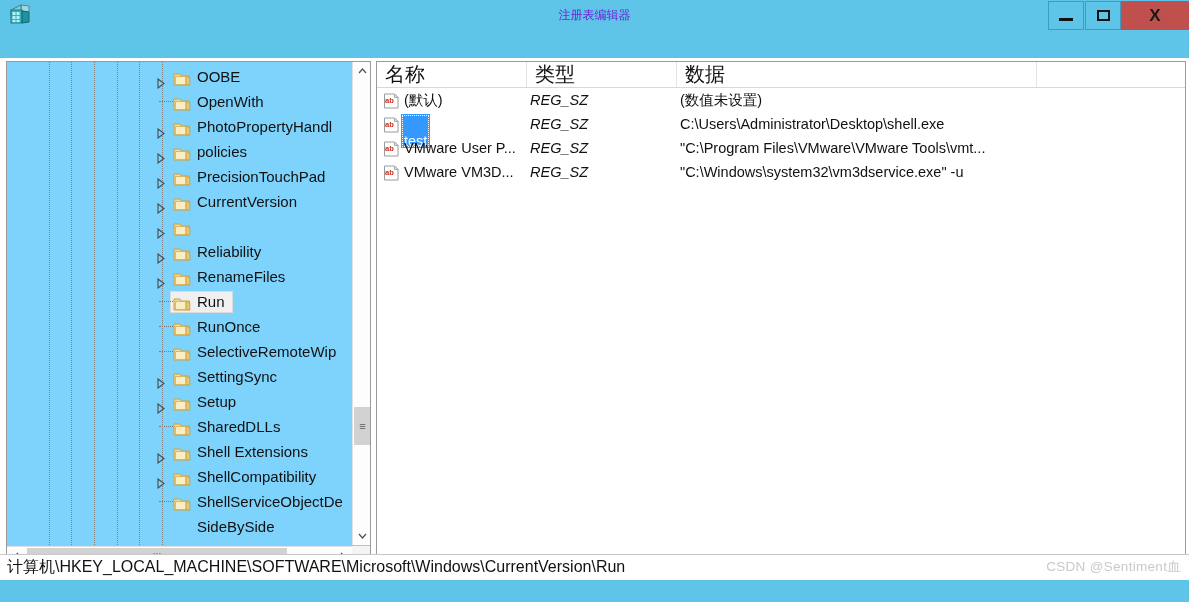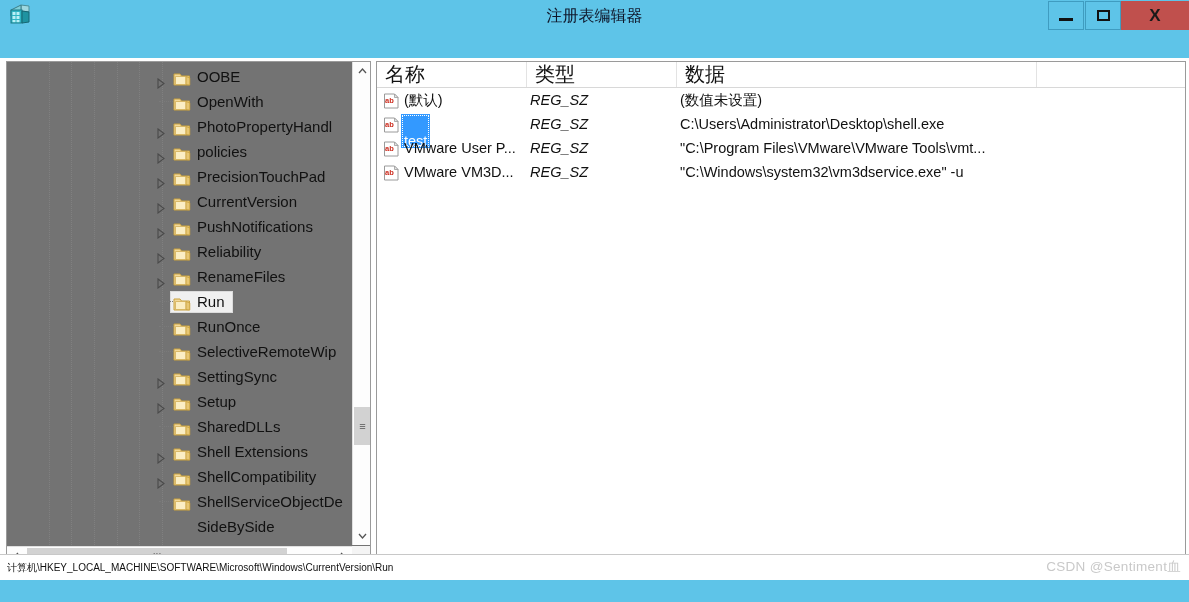--- a/index.html
+++ b/index.html
@@ -22,21 +22,21 @@
   #titlebar {
     position: absolute; left: 0; top: 0; width: 1189px; height: 31px;
     background: #5ec4e8;
   }
   #app-icon {
     position: absolute; left: 8px; top: 3px; width: 24px; height: 24px;
   }
   #title-text {
     position: absolute; left: 0; top: 0; width: 1189px; height: 44px;
     line-height: 31px; text-align: center;
-    font-size: 16px; color: #0f172a;
+    font-size: 12px; color: #6d28d9;
   }
   .winbtn {
     position: absolute; top: 1px; height: 29px; width: 36px;
     border: 1px solid #3f9cc0;
     display: flex; align-items: center; justify-content: center;
     background: #5ec4e8;
     font-size: 15px; color: #111; cursor: default;
   }
   #btn-min  { right: 105px; }
   #btn-max  { right: 68px; }
@@ -59,21 +59,21 @@
 
   
   #client {
     position: absolute; left: 0; top: 58px; width: 1189px; height: 512px;
     background: #ffffff;
   }
 
   
   #tree-pane {
     position: absolute; left: 6px; top: 3px; width: 365px; height: 506px;
-    border: 1px solid #9a9a9a; background: #737373; overflow: hidden;
+    border: 1px solid #9a9a9a; background: #7dd3fc; overflow: hidden;
   }
   #tree-clip {
     position: absolute; left: 0; top: 0; width: 345px; height: 483px; overflow: hidden;
   }
   #tree-inner { position: absolute; left: 0; top: 2px; width: 345px; }
   .tnode {
     position: relative; height: 25px; line-height: 25px; white-space: nowrap;
   }
   .texp {
     position: absolute; left: 150px; top: 7px;
@@ -173,21 +173,21 @@
     padding: 17px 3px; left: 24px; line-height: 20px; top: 2px; height: 20px;
   }
   .ctype { position: absolute; left: 153px; top: 0; font-size: 14.5px; color: #111; font-style: italic; }
   .cdata { position: absolute; left: 303px; top: 0; font-size: 14.5px; color: #111; }
 
   
   #statusbar {
     position: absolute; left: 0; bottom: 22px; width: 1189px; height: 26px;
     background: #ffffff; border-top: 1px solid #c8c8c8;
     display: flex; align-items: center; padding-left: 7px;
-    font-size: 10px; color: #111;
+    font-size: 16px; color: #111;
   }
   #bottom-strip {
     position: absolute; left: 0; bottom: 0; width: 1189px; height: 22px;
     background: #5ec4e8;
   }
   #watermark {
     position: absolute; right: 8px; bottom: 26px;
     font-size: 13.5px; color: #c9c9c9; letter-spacing: .3px;
     white-space: nowrap;
   }
@@ -304,21 +304,20 @@
             </div>
             <div class="tnode">
               <div class="texp hollow"><svg width="8" height="11" viewBox="0 0 8 11">
                   <polygon points="1,1 7,5.5 1,10" fill="none" stroke="#4a4a4a" stroke-width="1.1"></polygon>
                 </svg></div>
               <div class="tfolder"><svg width="18" height="15" viewBox="0 0 18 15">
                   <path d="M1 2 L7 2 L8.5 4 L16.5 4 L16.5 13 L1 13 Z" fill="#f2d89a" stroke="#c9a23f" stroke-width="1"></path>
                   <path d="M2.5 4.5 L13 4.5 L13 12.5 L2.5 12.5 Z" fill="#fbeec4" stroke="#d3ae55" stroke-width=".8"></path>
                   <path d="M13 4.5 L16.8 6 L16.8 13 L13 12.5 Z" fill="#e8c774" stroke="#c9a23f" stroke-width=".8"></path>
                 </svg></div>
-              <div class="tlabel">PushNotifications</div>
             </div>
             <div class="tnode">
               <div class="texp hollow"><svg width="8" height="11" viewBox="0 0 8 11">
                   <polygon points="1,1 7,5.5 1,10" fill="none" stroke="#4a4a4a" stroke-width="1.1"></polygon>
                 </svg></div>
               <div class="tfolder"><svg width="18" height="15" viewBox="0 0 18 15">
                   <path d="M1 2 L7 2 L8.5 4 L16.5 4 L16.5 13 L1 13 Z" fill="#f2d89a" stroke="#c9a23f" stroke-width="1"></path>
                   <path d="M2.5 4.5 L13 4.5 L13 12.5 L2.5 12.5 Z" fill="#fbeec4" stroke="#d3ae55" stroke-width=".8"></path>
                   <path d="M13 4.5 L16.8 6 L16.8 13 L13 12.5 Z" fill="#e8c774" stroke="#c9a23f" stroke-width=".8"></path>
                 </svg></div>

